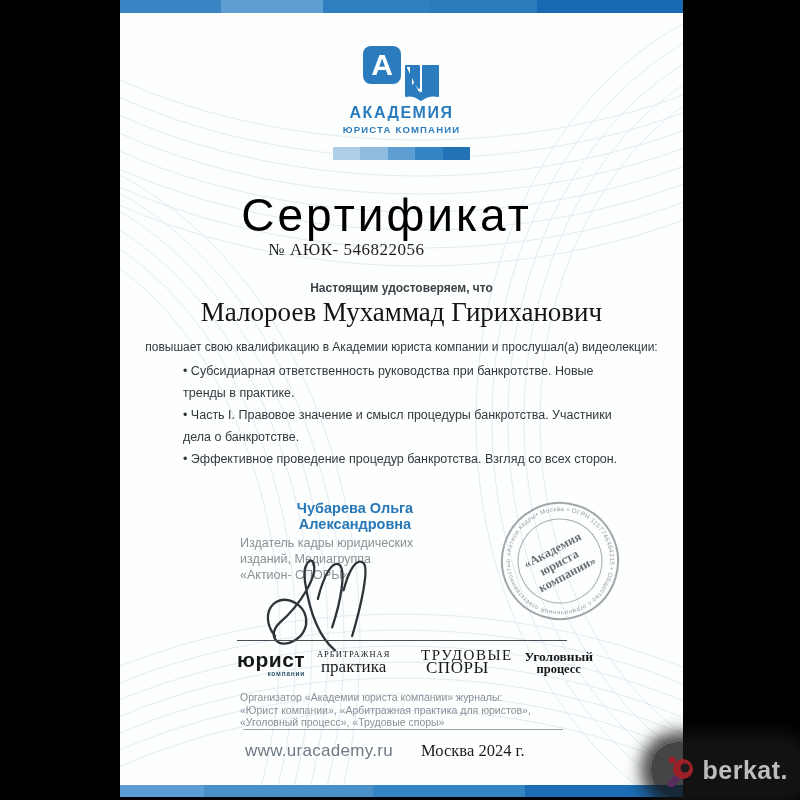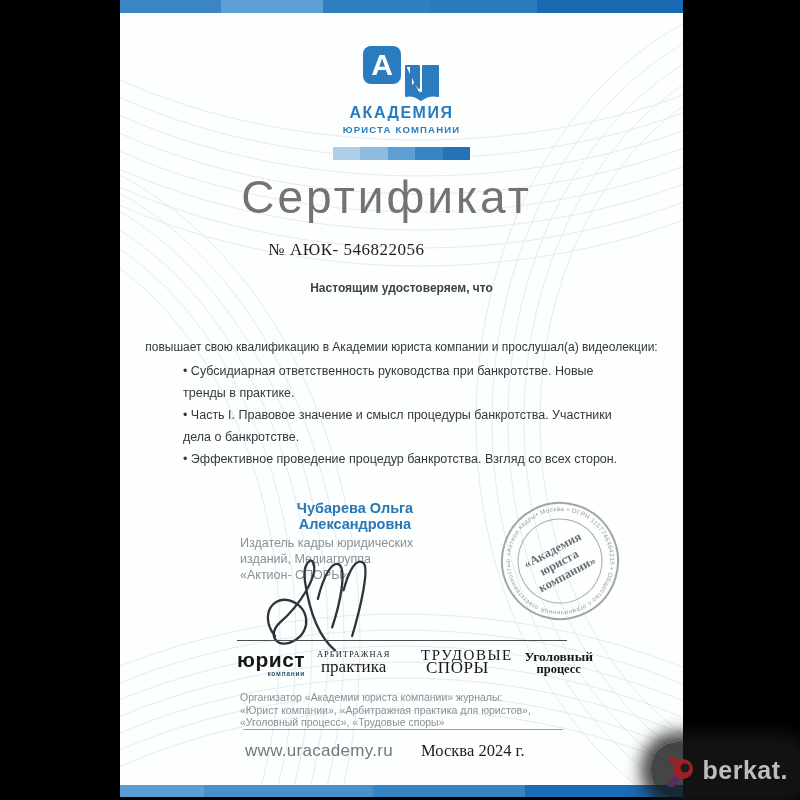--- a/index.html
+++ b/index.html
@@ -27,22 +27,22 @@
     color:#fff;font-weight:bold;font-size:30px;line-height:38px;text-align:center;
     align-self:flex-start;margin-top:4px;
   }
   .brand-line1{margin-top:0;color:#2b7cbe;font-weight:bold;font-size:16px;letter-spacing:1.5px;}
   .brand-line2{margin-top:2px;color:#2b7cbe;font-weight:bold;font-size:9.5px;letter-spacing:1.2px;}
   .mini-grad{
     margin:12px auto 0 auto;width:137px;height:13px;
     background:linear-gradient(90deg,#aecfe8 0 20%,#8fbcde 20% 40%,#5d9fd2 40% 60%,#3585c4 60% 80%,#2372b8 80% 100%);
   }
   .title{
-    position:absolute;left:0;top:170px;width:533px;text-align:center;
-    color:#737373;font-size:46px;font-weight:300;letter-spacing:3px;
+    position:absolute;left:0;top:188px;width:533px;text-align:center;
+    color:#000000;font-size:46px;font-weight:300;letter-spacing:3px;
   }
   .cert-number{
     position:absolute;left:0;top:240px;width:453px;text-align:center;
     font-family:"Liberation Serif",serif;font-size:17px;color:#1f1f1f;letter-spacing:.5px;
   }
   .intro{
     position:absolute;left:0;top:281px;width:563px;text-align:center;
     font-size:12px;font-weight:bold;color:#3d4248;
   }
   .recipient{
@@ -142,20 +142,21 @@
       </svg>
     </div>
     <div class="brand-line1">АКАДЕМИЯ</div>
     <div class="brand-line2">ЮРИСТА КОМПАНИИ</div>
     <div class="mini-grad"></div>
   </div>
 
   <div class="title">Сертификат</div>
   <div class="cert-number">№ АЮК- 546822056</div>
   <div class="intro">Настоящим удостоверяем, что</div>
+  <div class="recipient">Малороев Мухаммад Гириханович</div>
   <div class="statement">повышает свою квалификацию в Академии юриста компании и прослушал(а) видеолекции:</div>
 
   <div class="lectures">
     <p class="lecture">Субсидиарная ответственность руководства при банкротстве. Новые тренды в практике.</p>
     <p class="lecture">Часть I. Правовое значение и смысл процедуры банкротства. Участники дела о банкротстве.</p>
     <p class="lecture">Эффективное проведение процедур банкротства. Взгляд со всех сторон.</p>
   </div>
 
   <div class="signer">
     <div class="signer-name">Чубарева Ольга Александровна</div>

